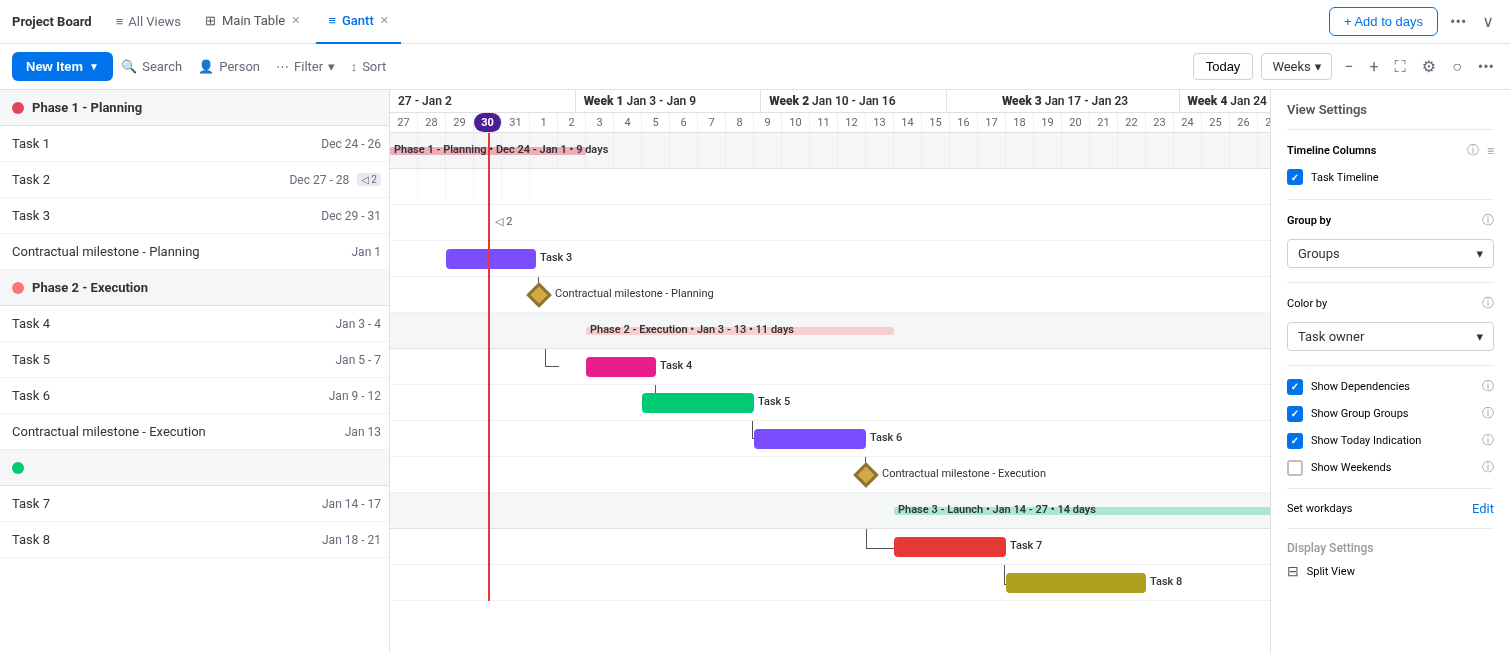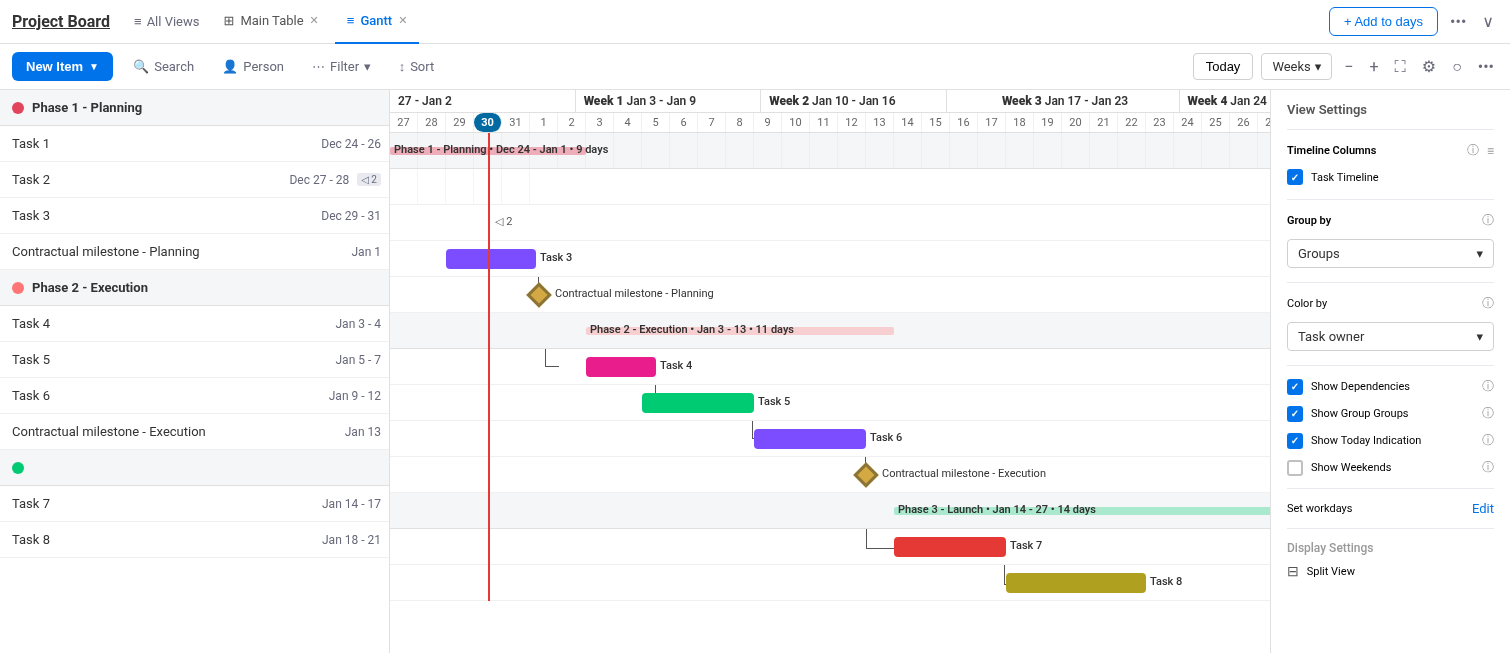--- a/index.html
+++ b/index.html
@@ -3,39 +3,39 @@
   <meta charset="utf-8">
   <style>
     * { box-sizing: border-box; margin: 0; padding: 0; }
     body { font-family: -apple-system, BlinkMacSystemFont, 'Segoe UI', Roboto, sans-serif; background: #fff; font-size: 13px; color: #333; overflow: hidden; }
 
     
     .top-bar {
       display: flex; align-items: center; padding: 0 12px; height: 44px;
       border-bottom: 1px solid #e0e0e0; background: #fff;
     }
-    .app-title { font-size: 16px; font-weight: 700; margin-right: 16px; text-decoration: underline; }
+    .app-title { font-size: 13px; font-weight: 700; margin-right: 16px; }
     .nav-tabs { display: flex; align-items: center; gap: 4px; flex: 1; }
     .nav-tab {
       display: flex; align-items: center; gap: 6px; padding: 6px 12px;
       border-radius: 6px 6px 0 0; cursor: pointer; font-size: 13px; color: #555;
       border-bottom: 2px solid transparent; height: 44px;
     }
     .nav-tab.active { border-bottom: 2px solid #0073ea; color: #0073ea; font-weight: 500; }
     .top-right { display: flex; align-items: center; gap: 8px; margin-left: auto; }
     .add-to-board-btn {
       display: flex; align-items: center; gap: 4px; padding: 6px 14px;
       border: 1px solid #0073ea; border-radius: 6px; color: #0073ea;
       cursor: pointer; font-size: 13px; background: #fff; font-weight: 500;
     }
     .icon-btn { cursor: pointer; color: #676879; font-size: 16px; padding: 4px; }
 
     
     .toolbar {
-      display: flex; align-items: center; padding: 8px 12px; gap: 12px;
+      display: flex; align-items: center; padding: 8px 12px; 
       border-bottom: 1px solid #e0e0e0; background: #fff;
     }
     .new-item-btn {
       display: flex; align-items: center; gap: 6px; padding: 7px 14px;
       background: #0073ea; color: #fff; border-radius: 6px; cursor: pointer;
       font-size: 13px; font-weight: 600; border: none;
     }
     .new-item-btn .dropdown-arrow { font-size: 10px; }
     .toolbar-action {
       display: flex; align-items: center; gap: 5px; cursor: pointer;
@@ -70,21 +70,21 @@
     .gantt-week-cell {
       border-right: 1px solid #e0e0e0; padding: 4px 8px;
       white-space: nowrap; min-width: 0;
     }
     .gantt-days-row { display: flex; font-size: 11px; color: #666; }
     .gantt-day-cell {
       width: 28px; min-width: 28px; text-align: center; padding: 3px 0;
       border-right: 1px solid #f0f0f0; position: relative;
     }
     .gantt-day-cell.today-marker {
-      background: #0369a1; color: #fff; border-radius: 10px; font-weight: 700;
+      background: #4c1d95; color: #fff; border-radius: 10px; font-weight: 700;
     }
 
     
     .task-row {
       display: flex; align-items: center; padding: 0 8px 0 12px;
       height: 36px; border-bottom: 1px solid #f0f0f0; gap: 8px;
     }
     .task-row.group-header {
       background: #f5f6f8; font-weight: 700;
       border-bottom: 1px solid #e0e0e0;

